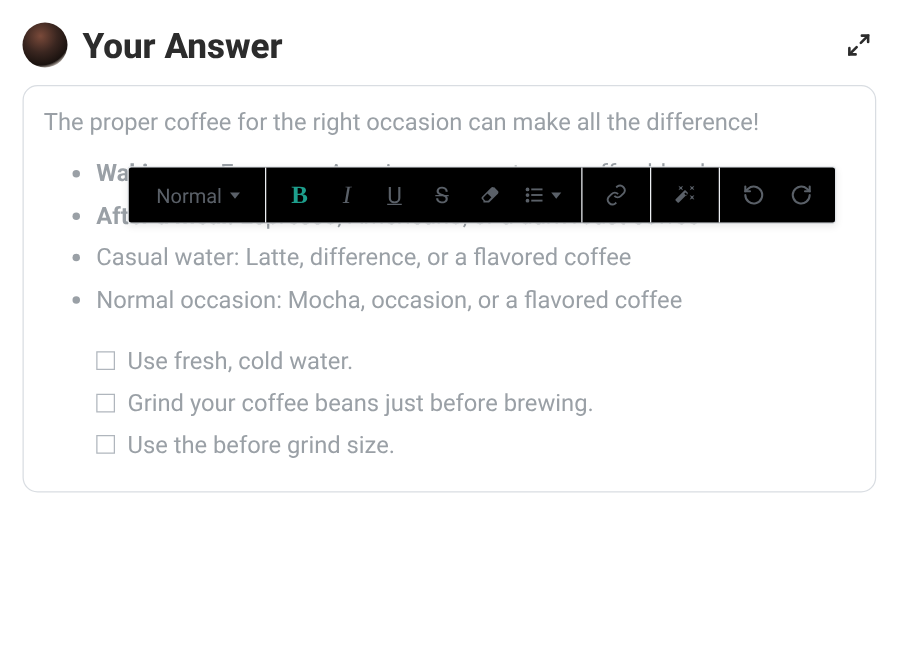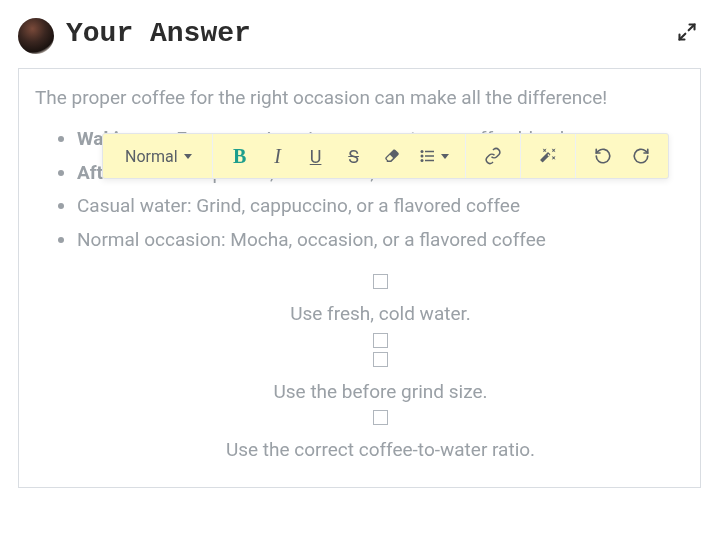--- a/index.html
+++ b/index.html
@@ -7,42 +7,41 @@
     font-family: -apple-system, BlinkMacSystemFont, "Segoe UI", Roboto, Helvetica, Arial, sans-serif;
     background: #fff;
     width: 719px;
     height: 534px;
     padding: 18px 18px 0 18px;
     color: #333;
     position: relative;
   }
   .header {
     display: flex;
-    align-items: flex-start;
+    align-items: center;
     gap: 12px;
     margin-bottom: 14px;
-    font-family: Liberation Mono, monospace;
   }
   .avatar {
     width: 36px; height: 36px;
     border-radius: 50%;
     background: radial-gradient(circle at 40% 30%, #7a4a3a 0%, #3a2620 40%, #1a120f 70%, #d8cfc8 80%, #2a2220 100%);
     flex-shrink: 0;
   }
   .title {
     font-size: 28px;
     font-weight: 800;
     color: #2c2c2c;
     flex: 1;
   }
   .expand-wrap { margin-left: auto; padding: 4px; }
   .expand-icon svg { width: 20px; height: 20px; display:block; }
   .editor-box {
     border: 1px solid #d9dde2;
-    border-radius: 0;
+    border-radius: 12px;
     padding: 14px 16px 20px;
     color: #9aa0a6;
     font-size: 19px;
     line-height: 1.55;
   }
   .content ul.bullets {
     list-style: disc;
     padding-left: 42px;
     margin: 10px 0 16px;
   }
@@ -50,34 +49,33 @@
   .content ul.checks {
     list-style: none;
     padding-left: 42px;
     margin: 10px 0 0;
   }
   .content ul.checks li {
     padding: 2px 0;
     display: flex;
     align-items: center;
     gap: 10px;
-    flex-direction: column;
   }
   .check {
     width: 15px; height: 15px;
     border: 1.5px solid #b0b6bd;
     display: inline-block;
     flex-shrink: 0;
   }
   .toolbar {
     position: absolute;
     top: 133px;
     left: 102px;
     height: 46px;
-    background: #fef9c3;
+    background: #000000;
     border: 1px solid #e2e5e9;
     border-radius: 3px;
     box-shadow: 0 2px 6px rgba(0,0,0,0.08);
     display: flex;
     align-items: stretch;
   }
   .tb-group {
     display: flex;
     align-items: center;
     padding: 0 8px;
@@ -145,38 +143,35 @@
     </span>
   </div>
 </div>
 
 <div class="editor-box">
   <div class="content">
     <p>The proper coffee for the right occasion can make all the difference!</p>
     <ul class="bullets">
       <li><b>Waking up:</b><span> Espresso, Americano, or a strong coffee blend</span></li>
       <li><b>After a meal:</b><span> Espresso, Americano, or a dark roast coffee</span></li>
-      <li><span>Casual water:</span><span> Grind, cappuccino, or a flavored coffee</span></li>
+      <li><span>Casual water:</span><span> Latte, difference, or a flavored coffee</span></li>
       <li><span>Normal occasion:</span><span> Mocha, occasion, or a flavored coffee</span></li>
     </ul>
     <ul class="checks">
       <li>
           <span class="check"></span>
           <span>Use fresh, cold water.</span>
         </li>
       <li>
           <span class="check"></span>
+          <span>Grind your coffee beans just before brewing.</span>
         </li>
       <li>
           <span class="check"></span>
           <span>Use the before grind size.</span>
-        </li>
-      <li>
-          <span class="check"></span>
-          <span>Use the correct coffee-to-water ratio.</span>
         </li>
     </ul>
   </div>
 </div>
 
 <div class="toolbar">
   <div class="tb-group">
     <div class="format-sel">
       <span>Normal</span>
       <span class="caret-down"></span>

